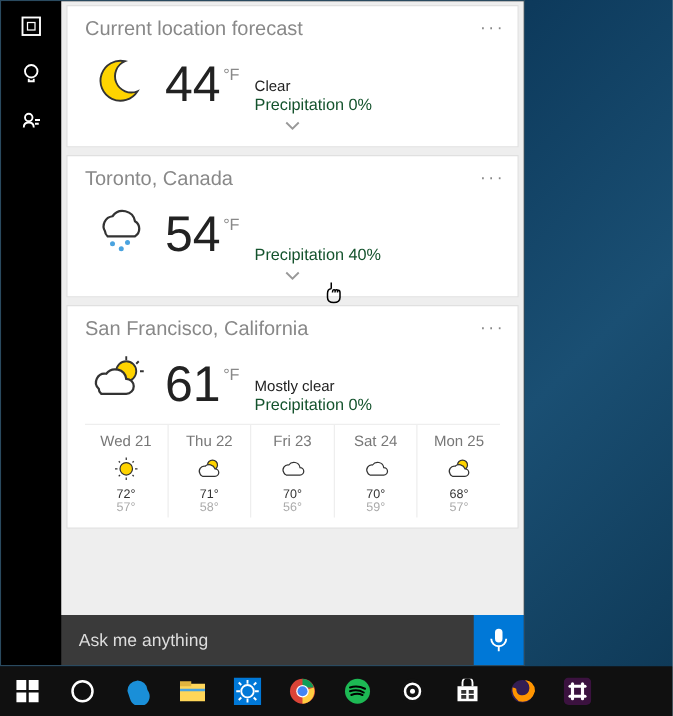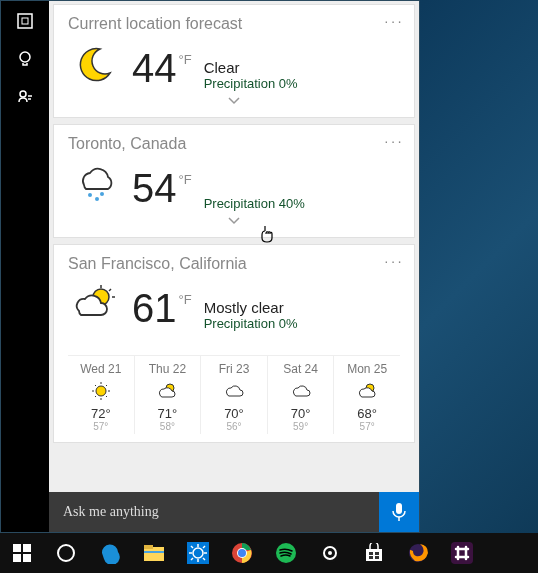--- a/index.html
+++ b/index.html
@@ -57,55 +57,55 @@
   }
   .card-title {
     color: #888; font-size: 16px; margin-bottom: 6px;
   }
   .weather-row {
     display: flex; align-items: flex-end; gap: 12px;
   }
   .wicon { width: 52px; height: 52px; flex-shrink:0; display:flex; align-items:center; justify-content:center; }
   .temp { font-size: 40px; font-weight: 300; color: #222; display:flex; }
   .deg { font-size: 13px; color: #888; margin-top: 6px; margin-left: 2px; }
-  .cond { font-size: 15px; color: #222; }
+  .cond { font-size: 12px; color: #222; }
   .precip { font-size: 13px; color: #14532d; }
   .expand {
     text-align: center;
     color: #aaa;
     font-size: 12px;
     padding-top: 4px;
   }
   .forecast {
     display: flex;
     border-top: 1px solid #eee;
-    margin-top: 24px;
+    margin-top: 8px;
     align-items: center;
   }
   .fday {
     flex: 1;
     border-right: 1px solid #eee;
     text-align: center;
     padding: 6px 0 2px 0;
     font-size: 12px;
     color: #666;
   }
   .fday:last-child { border-right: none; }
   .fday .dname { color: #777; font-size: 12px; }
   .fday .dicon { margin: 4px 0; height: 22px; display:flex; align-items:center; justify-content:center;}
-  .fday .dhi { color: #333; font-size: 13px; }
+  .fday .dhi { color: #333; font-size: 10px; }
   .fday .dlo { color: #aaa; font-size: 10px; }
   .search-bar {
     position: absolute;
     left: 48px; right: 0; bottom: 0; height: 40px;
     background: #3a3a3a;
     display: flex; align-items: center;
     padding-left: 14px;
   }
-  .search-bar .prompt { color: #ddd; font-size: 14px; flex: 1; font-family: Liberation Serif, serif; }
+  .search-bar .prompt { color: #ddd; font-size: 14px; flex: 1; }
   .mic {
     width: 40px; height: 40px;
     background: #0078d7;
     display:flex; align-items:center; justify-content:center;
   }
   .taskbar {
     position: absolute;
     left: 0; right: 0; bottom: 0; height: 40px;
     background: #101010;
     display: flex; align-items: center;

